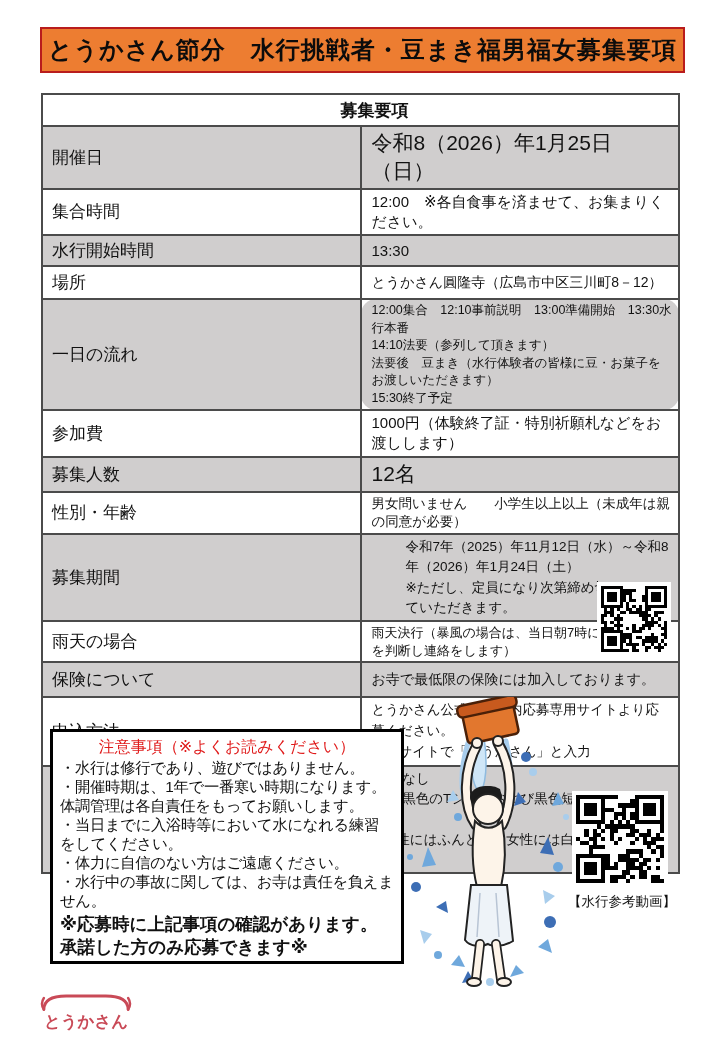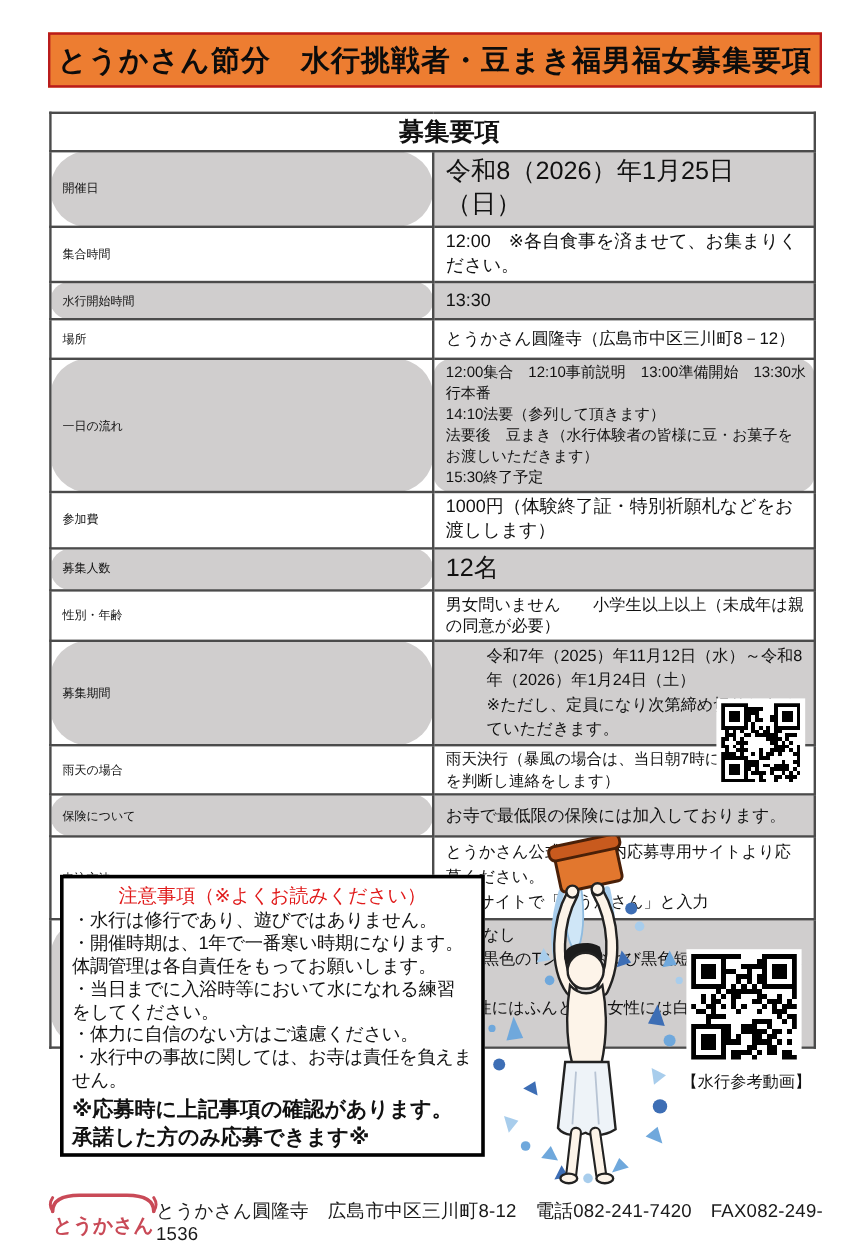--- a/index.html
+++ b/index.html
@@ -17,22 +17,22 @@
 
   
   table.recruit {
     position:absolute; left:41px; top:93px; width:639px;
     border-collapse:collapse; table-layout:fixed;
   }
   table.recruit th, table.recruit td {
     border:2px solid #4b4b4b; vertical-align:middle; overflow:hidden;
   }
   table.recruit { border:2px solid #000; }
-  th.tbl-title { height:32px; font-size:21px; font-weight:bold; text-align:center; background:#fff;padding-left:28px; }
-  td.lbl { width:172px; padding:2px 16px 2px 9px; font-size:10px;border-radius:31px; }
+  th.tbl-title { height:32px; font-size:17px; font-weight:bold; text-align:center; background:#fff;padding-left:28px; }
+  td.lbl { width:172px; padding:2px 16px 2px 9px; font-size:17px; }
   td.val { padding:2px 6px 2px 10px; font-size:15px; line-height:1.35; }
   tr.shaded td { background:var(--shaded-gray); }
   #table-body tr:nth-child(1){height:35px} #table-body tr:nth-child(1) td.val{font-size:21px;}
   #table-body tr:nth-child(2){height:32px}
   #table-body tr:nth-child(3){height:31px}
   #table-body tr:nth-child(4){height:33px} #table-body tr:nth-child(4) td.val{font-size:14px;}
   #table-body tr:nth-child(5){height:77px} #table-body tr:nth-child(5) td.val{font-size:12.5px;line-height:1.4;border-radius:15px;}
   #table-body tr:nth-child(6){height:33px}
   #table-body tr:nth-child(7){height:35px} #table-body tr:nth-child(7) td.val{font-size:21px;}
   #table-body tr:nth-child(8){height:33px} #table-body tr:nth-child(8) td.val{font-size:13.5px;}
@@ -691,15 +691,14 @@
       </svg>
   </div>
   <div class="qr-caption">【水行参考動画】</div>
 
   <svg class="footer-logo" viewBox="0 0 95 55">
     <path d="M4,24 C4,12 16,10 27,10 L68,10 C79,10 91,12 91,24" fill="none" stroke="var(--logo-red)" stroke-width="3" stroke-linecap="round"></path>
     <path d="M4,24 Q0,18 4,12" fill="none" stroke="var(--logo-red)" stroke-width="2.5" stroke-linecap="round"></path>
     <path d="M91,24 Q95,18 91,12" fill="none" stroke="var(--logo-red)" stroke-width="2.5" stroke-linecap="round"></path>
     <text id="logo-text" x="47.5" y="42" text-anchor="middle" font-size="17" font-weight="bold" fill="var(--logo-red)" font-family="'Liberation Sans',sans-serif">とうかさん</text>
   </svg>
-  <div class="footer-text">とうかさん圓隆寺　広島市中区三川町8-12　電話082-241-7420　FAX082-249-1536</div>
 
 </div>
 
 </body></html>

